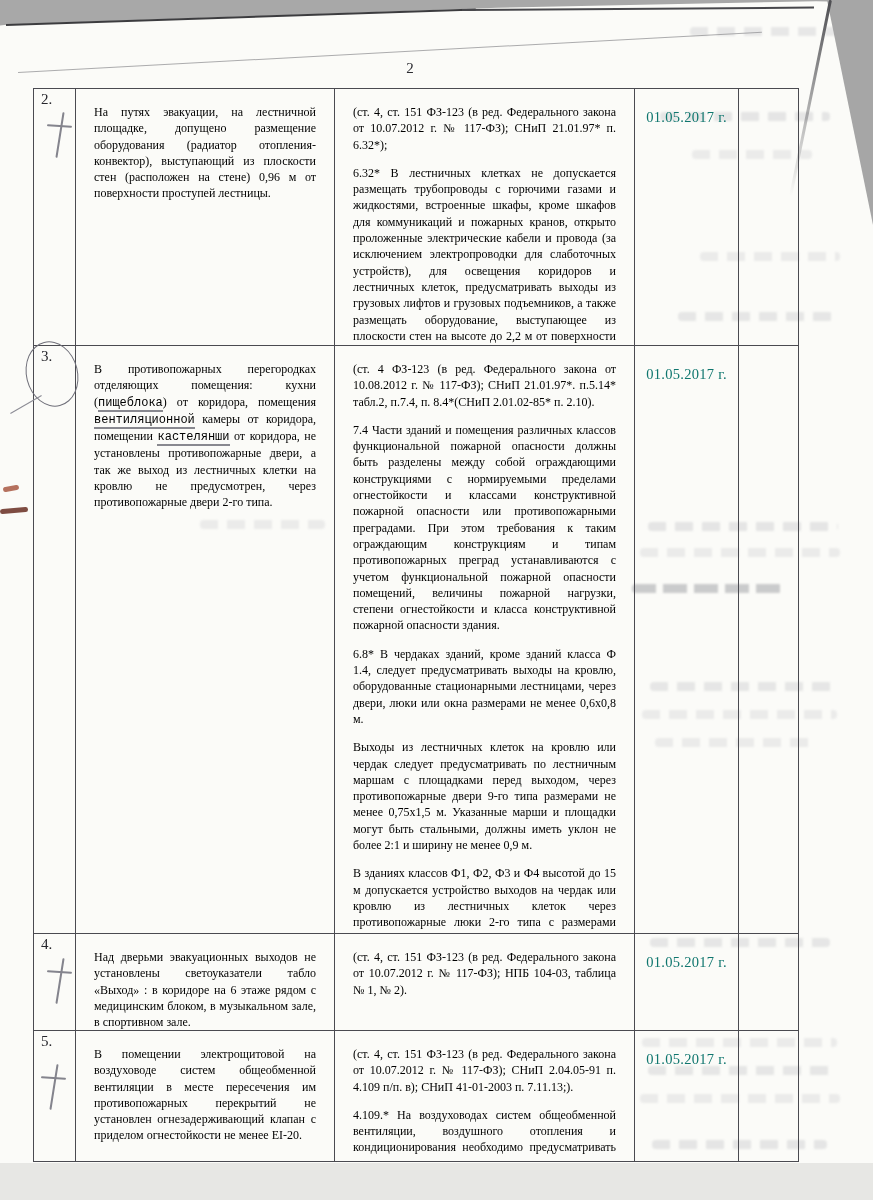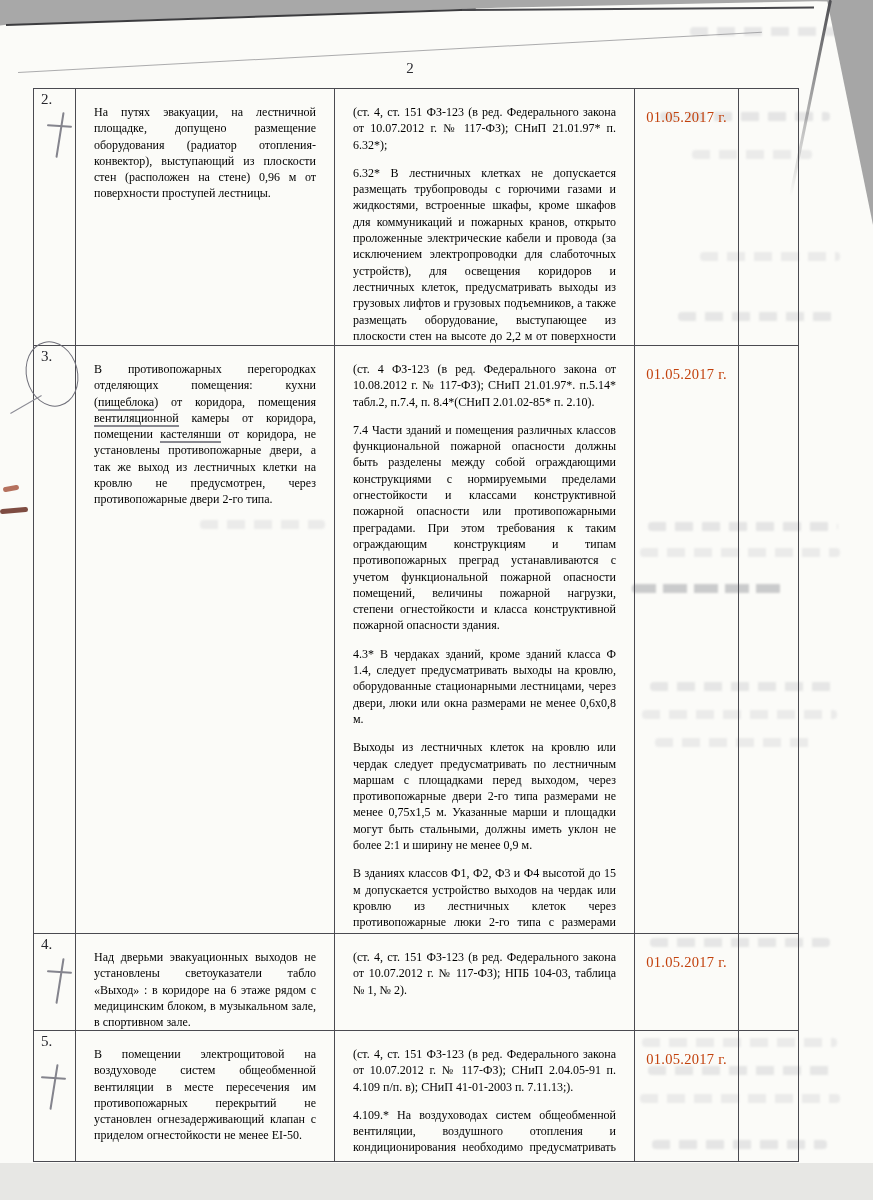--- a/index.html
+++ b/index.html
@@ -36,24 +36,24 @@
   
   .pagenum{position:absolute;left:0;top:60px;width:820px;text-align:center;
     font-size:15px;color:#2a2a30;z-index:3;}
 
   table.vio{position:absolute;left:33px;top:88px;width:765px;table-layout:fixed;
     border-collapse:collapse;z-index:2;}
   table.vio td{border:1.2px solid #4a4a50;vertical-align:top;padding:0;background:transparent;}
   .clip{overflow:hidden;padding:3px 6px 0 6px;}
   .clip.v2{height:252px;} .clip.v3{height:583px;} .clip.v4{height:92px;} .clip.v5{height:126px;}
   .c-num{padding:2px 2px 0 7px !important;font-size:15px;color:#26262c;}
-  .c-date{text-align:center;padding-top:20px !important;font-size:14.5px;color:#c2410c;
+  .c-date{text-align:center;padding-top:20px !important;font-size:14.5px;color:#0f766e;
     letter-spacing:.3px;white-space:nowrap;}
   p.t{margin:12px;font-size:12px;line-height:16.3px;text-align:justify;color:#000000;}
-  .u-hand{box-shadow:0 2px 0 rgba(98,98,108,.75);}
+  .u-hand{box-shadow:0 2px 0 rgba(98,98,108,.75);font-family:Liberation Mono, monospace;}
 
   
   .mk{position:absolute;z-index:8;}
   .plus{width:34px;height:46px;}
   .plus i{position:absolute;display:block;background:#84848d;border-radius:2px;}
   .plus i.v{left:15px;top:0;width:1.9px;height:46px;transform:rotate(9deg);}
   .plus i.h{left:3px;top:13px;width:25px;height:1.9px;transform:rotate(4deg);}
   .circ{left:26px;top:341px;width:50px;height:64px;border:1.7px solid #6e6e78;
     border-radius:50%;transform:rotate(-14deg);}
   .slash{left:8px;top:404px;width:36px;border-top:1.8px solid #8b8b94;transform:rotate(-30deg);}
@@ -115,22 +115,22 @@
         <td class="c-num">3.</td>
         <td>
             <div class="clip v3">
           <p class="t"><span>В противопожарных перегородках отделяющих помещения: кухни (</span><span class="u-hand">пищеблока</span><span>) от коридора, помещения </span><span class="u-hand">вентиляционной</span><span> камеры от коридора, помещении </span><span class="u-hand">кастелянши</span><span> от коридора, не установлены  противопожарные двери, а так же выход из лестничных клетки на кровлю не предусмотрен, через противопожарные двери 2-го типа.</span></p>
         </div>
           </td>
         <td>
             <div class="clip v3">
           <p class="t">(ст. 4 ФЗ-123 (в ред. Федерального закона от 10.08.2012 г. № 117-ФЗ); СНиП 21.01.97*. п.5.14* табл.2, п.7.4, п. 8.4*(СНиП 2.01.02-85* п. 2.10).</p>
           <p class="t">7.4 Части зданий и помещения различных классов функциональной пожарной опасности должны быть разделены между собой ограждающими конструкциями с нормируемыми пределами огнестойкости и классами конструктивной пожарной опасности или противопожарными преградами. При этом требования к таким ограждающим конструкциям и типам противопожарных преград устанавливаются с учетом функциональной пожарной опасности помещений, величины пожарной нагрузки, степени огнестойкости и класса конструктивной пожарной опасности здания.</p>
-          <p class="t">4.3* В чердаках зданий, кроме зданий класса Ф 1.4, следует предусматривать выходы на кровлю, оборудованные стационарными лестницами, через двери, люки или окна размерами не менее 0,6х0,8 м.</p>
-          <p class="t">Выходы из лестничных клеток на кровлю или чердак следует предусматривать по лестничным маршам с площадками перед выходом, через противопожарные двери 2-го типа размерами не менее 0,75х1,5 м. Указанные марши и площадки могут быть стальными, должны иметь уклон не более 2:1 и ширину не менее 0,9 м.</p>
+          <p class="t">6.8* В чердаках зданий, кроме зданий класса Ф 1.4, следует предусматривать выходы на кровлю, оборудованные стационарными лестницами, через двери, люки или окна размерами не менее 0,6х0,8 м.</p>
+          <p class="t">Выходы из лестничных клеток на кровлю или чердак следует предусматривать по лестничным маршам с площадками перед выходом, через противопожарные двери 9-го типа размерами не менее 0,75х1,5 м. Указанные марши и площадки могут быть стальными, должны иметь уклон не более 2:1 и ширину не менее 0,9 м.</p>
           <p class="t">В зданиях классов Ф1, Ф2, Ф3 и Ф4 высотой до 15 м допускается устройство выходов на чердак или кровлю из лестничных клеток через противопожарные люки 2-го типа с размерами 0,6х0,8 м по закрепленным стальным стремянкам.</p>
         </div>
           </td>
         <td class="c-date">01.05.2017 г.</td>
         <td></td>
       </tr>
 
       <tr style="height:97px;">
         <td class="c-num">4.</td>
         <td>
@@ -144,21 +144,21 @@
         </div>
           </td>
         <td class="c-date">01.05.2017 г.</td>
         <td></td>
       </tr>
 
       <tr style="height:131px;">
         <td class="c-num">5.</td>
         <td>
             <div class="clip v5">
-          <p class="t">В помещении электрощитовой на воздуховоде систем общеобменной вентиляции в месте пересечения им противопожарных перекрытий не установлен огнезадерживающий клапан с приделом огнестойкости не менее ЕI-50.</p>
+          <p class="t">В помещении электрощитовой на воздуховоде систем общеобменной вентиляции в месте пересечения им противопожарных перекрытий не установлен огнезадерживающий клапан с приделом огнестойкости не менее ЕI-20.</p>
         </div>
           </td>
         <td>
             <div class="clip v5">
           <p class="t">(ст. 4, ст. 151 ФЗ-123 (в ред. Федерального закона от 10.07.2012 г. № 117-ФЗ); СНиП 2.04.05-91 п. 4.109 п/п. в); СНиП 41-01-2003 п. 7.11.13;).</p>
           <p class="t">4.109.* На воздуховодах систем общеобменной вентиляции, воздушного отопления и кондиционирования необходимо предусматривать в целях предотвращения проникания в</p>
         </div>
           </td>
         <td class="c-date">01.05.2017 г.</td>
         <td></td>

